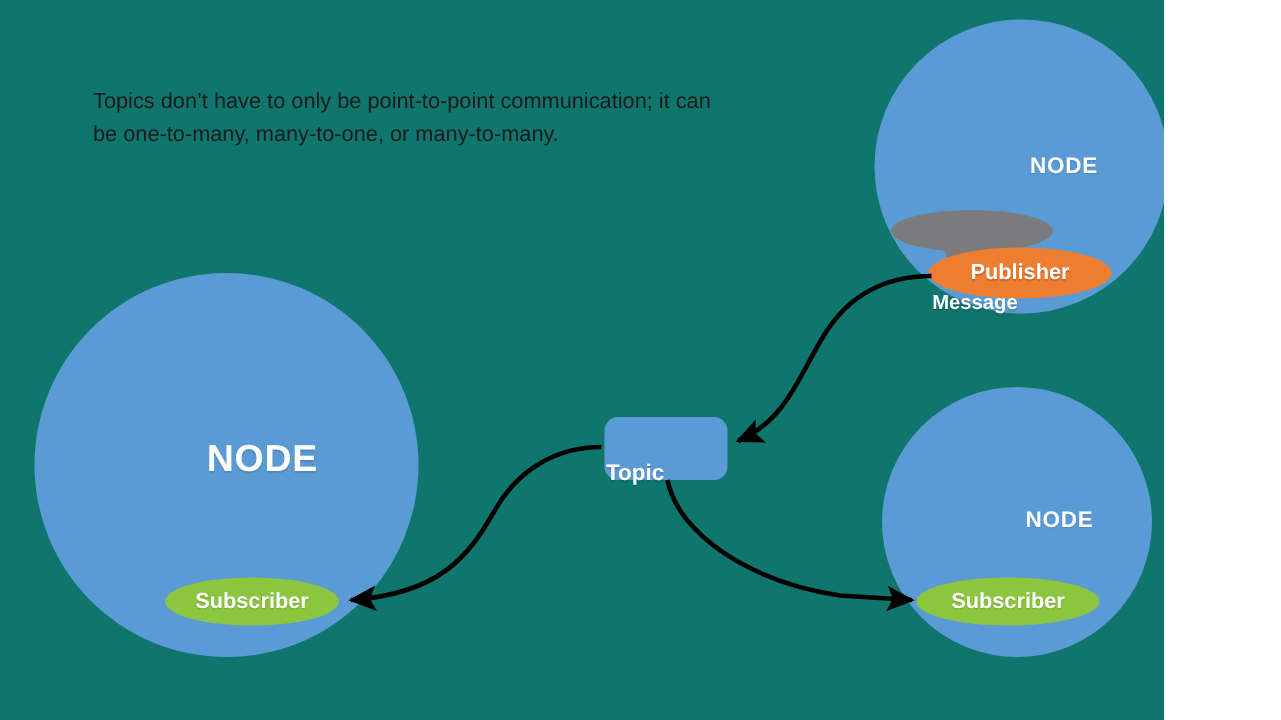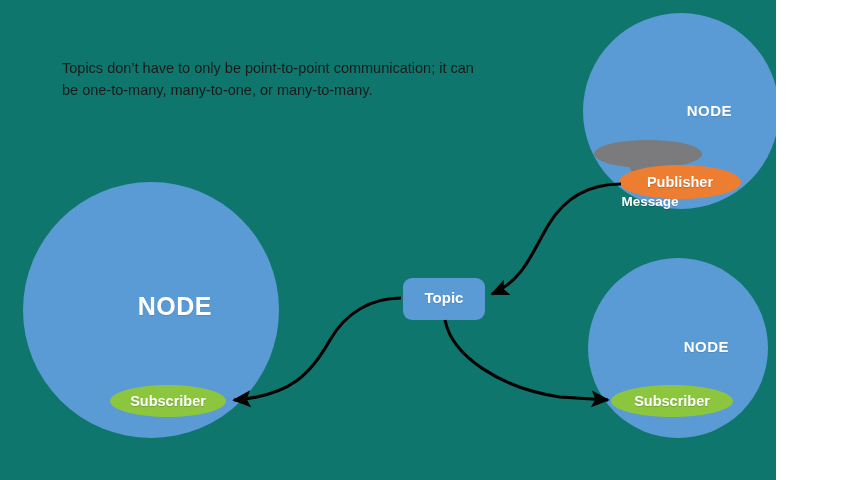--- a/index.html
+++ b/index.html
@@ -93,26 +93,25 @@
     font-size: 14.5px;
   }
   #subscriber-right-label {
     left: 620px;
     top: 393px;
     width: 104px;
     font-size: 14.5px;
   }
   #topic-label {
     left: 404px;
-    top: 289px;
+    top: 307px;
     width: 80px;
     font-size: 15px;
     color: #ffffff;
     font-weight: bold;
-    text-align: center;
     position: absolute;
     font-family: "Liberation Sans", sans-serif;
     user-select: none;
     text-shadow: 0 1px 1px rgba(0,0,0,0.15);
   }
 </style>
 </head>
 <body>
 
 <div id="slide">

